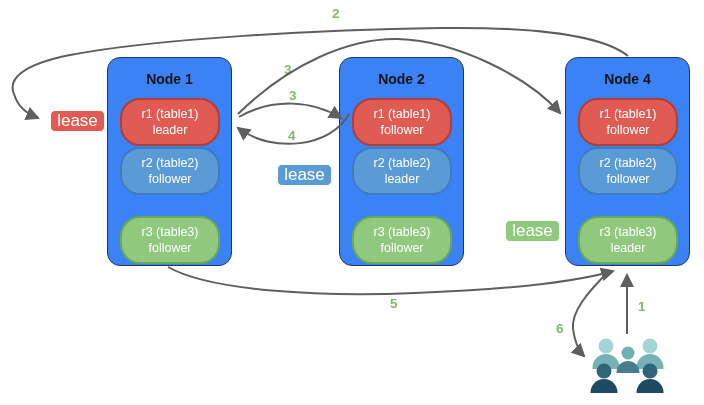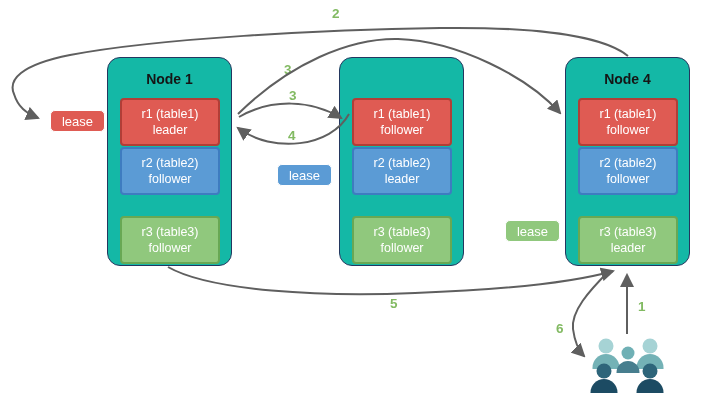--- a/index.html
+++ b/index.html
@@ -3,39 +3,39 @@
 <meta charset="utf-8">
 <style>
   html,body{margin:0;padding:0;background:#ffffff;}
   #canvas{
     position:relative;width:704px;height:405px;background:#ffffff;overflow:hidden;
     font-family:"Liberation Sans","DejaVu Sans",sans-serif;
   }
   
   .node{
     position:absolute;top:57px;width:125px;height:209px;box-sizing:border-box;
-    background:#14b8a6;border:1.6px solid #24375f;border-radius:13px;z-index:2;
+    background:#3b82f6;border:1.6px solid #24375f;border-radius:13px;z-index:2;
   }
   .node-1{left:107px}.node-2{left:339px}.node-3{left:565px}
   .node-title{
     text-align:center;font-weight:bold;font-size:14px;color:#151515;margin-top:13px;
   }
   .replica{
     position:absolute;left:12px;width:100px;height:48px;box-sizing:border-box;
-    border:2px solid;border-radius:4px;color:#ffffff;font-size:12.5px;line-height:1.3;
+    border:2px solid;border-radius:20px;color:#ffffff;font-size:12.5px;line-height:1.3;
     display:flex;flex-direction:column;align-items:center;justify-content:center;text-align:center;
   }
   .r1{top:40px}.r2{top:89px}.r3{top:158px}
   [data-color="red"]{background:#df5b53;border-color:#b13e37}
   [data-color="blue"]{background:#5b9bd5;border-color:#3e7cc0}
   [data-color="green"]{background:#90c87d;border-color:#68a854}
   
   .lease{
     position:absolute;width:55px;height:22px;box-sizing:border-box;border:1.5px solid;
-    border-radius:5px;color:#ffffff;font-size:13px;z-index:3;
+    border-radius:5px;color:#ffffff;font-size:17px;z-index:3;
     display:flex;align-items:center;justify-content:center;
   }
   .lease-1{left:50px;top:110px}
   .lease-2{left:277px;top:164px}
   .lease-3{left:505px;top:220px}
   
   .step{
     position:absolute;font-weight:bold;font-size:13.5px;color:#82ba62;z-index:4;
   }
   .step-1{left:638px;top:299px}
@@ -100,20 +100,21 @@
       <div>r2 (table2)</div>
       <div>follower</div>
     </div>
     <div class="replica r3" data-color="green">
       <div>r3 (table3)</div>
       <div>follower</div>
     </div>
   </div>
 
   <div class="node node-2">
+    <div class="node-title">Node 2</div>
     <div class="replica r1" data-color="red">
       <div>r1 (table1)</div>
       <div>follower</div>
     </div>
     <div class="replica r2" data-color="blue">
       <div>r2 (table2)</div>
       <div>leader</div>
     </div>
     <div class="replica r3" data-color="green">
       <div>r3 (table3)</div>

